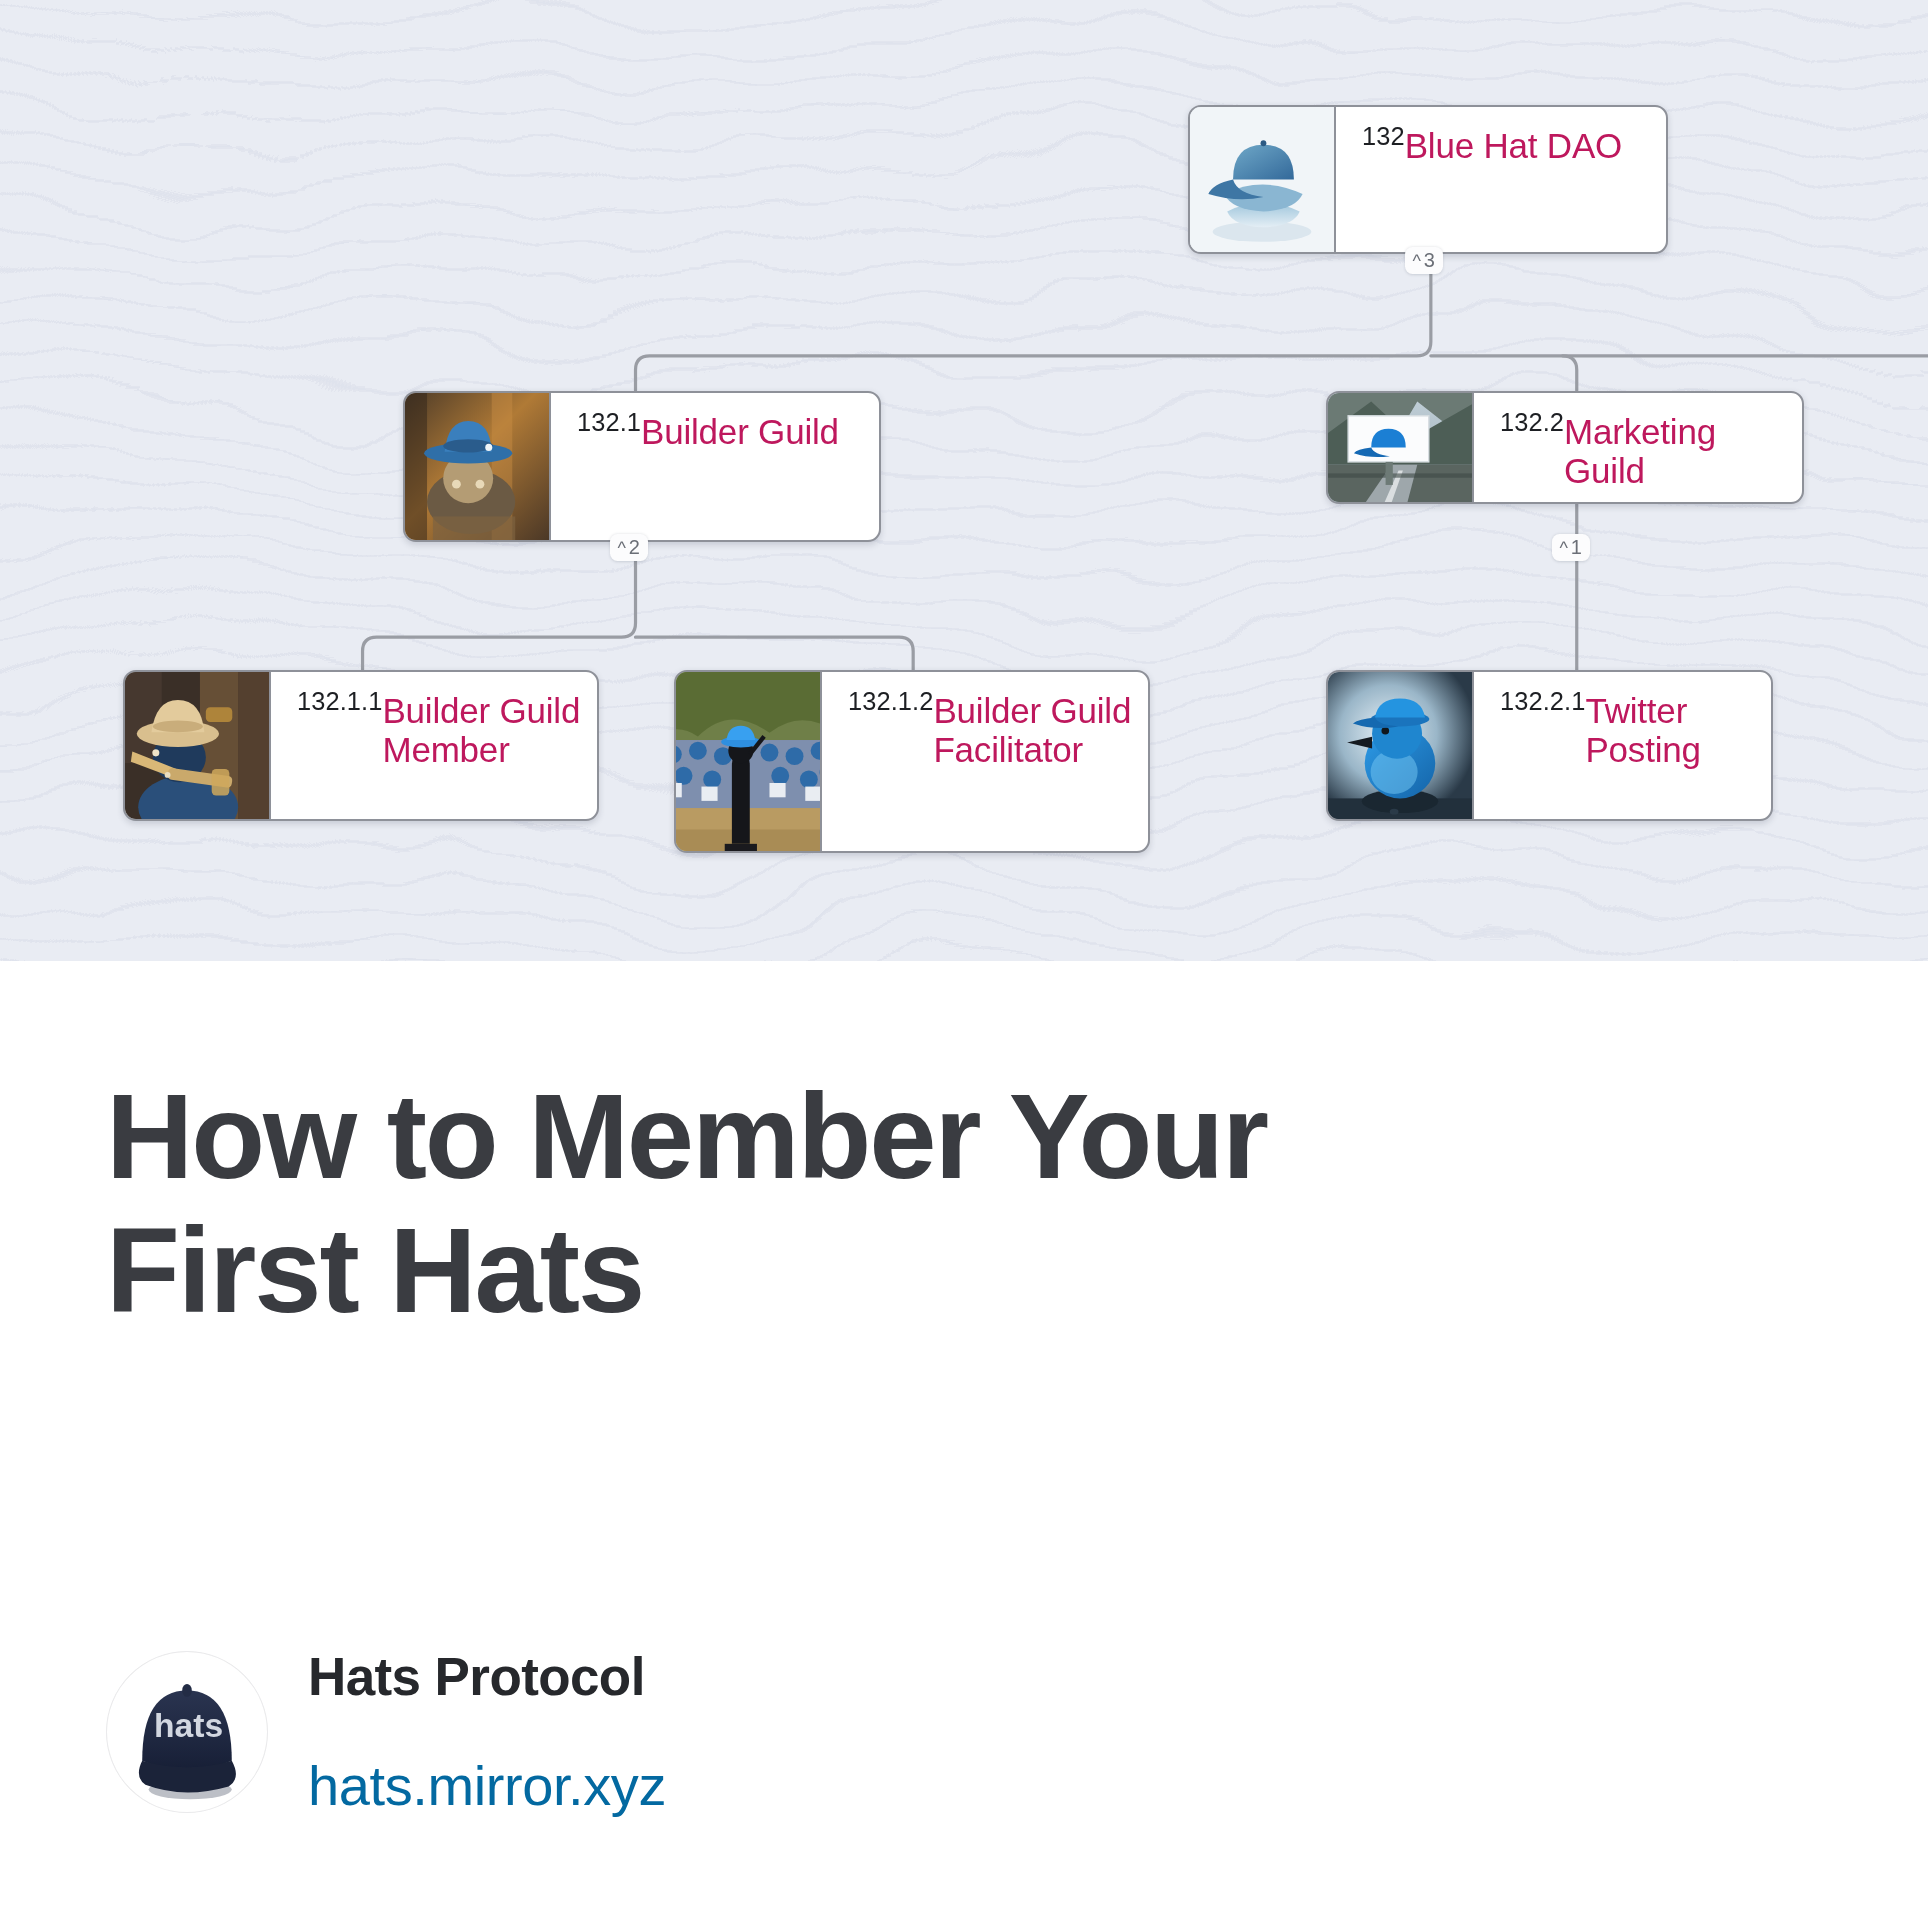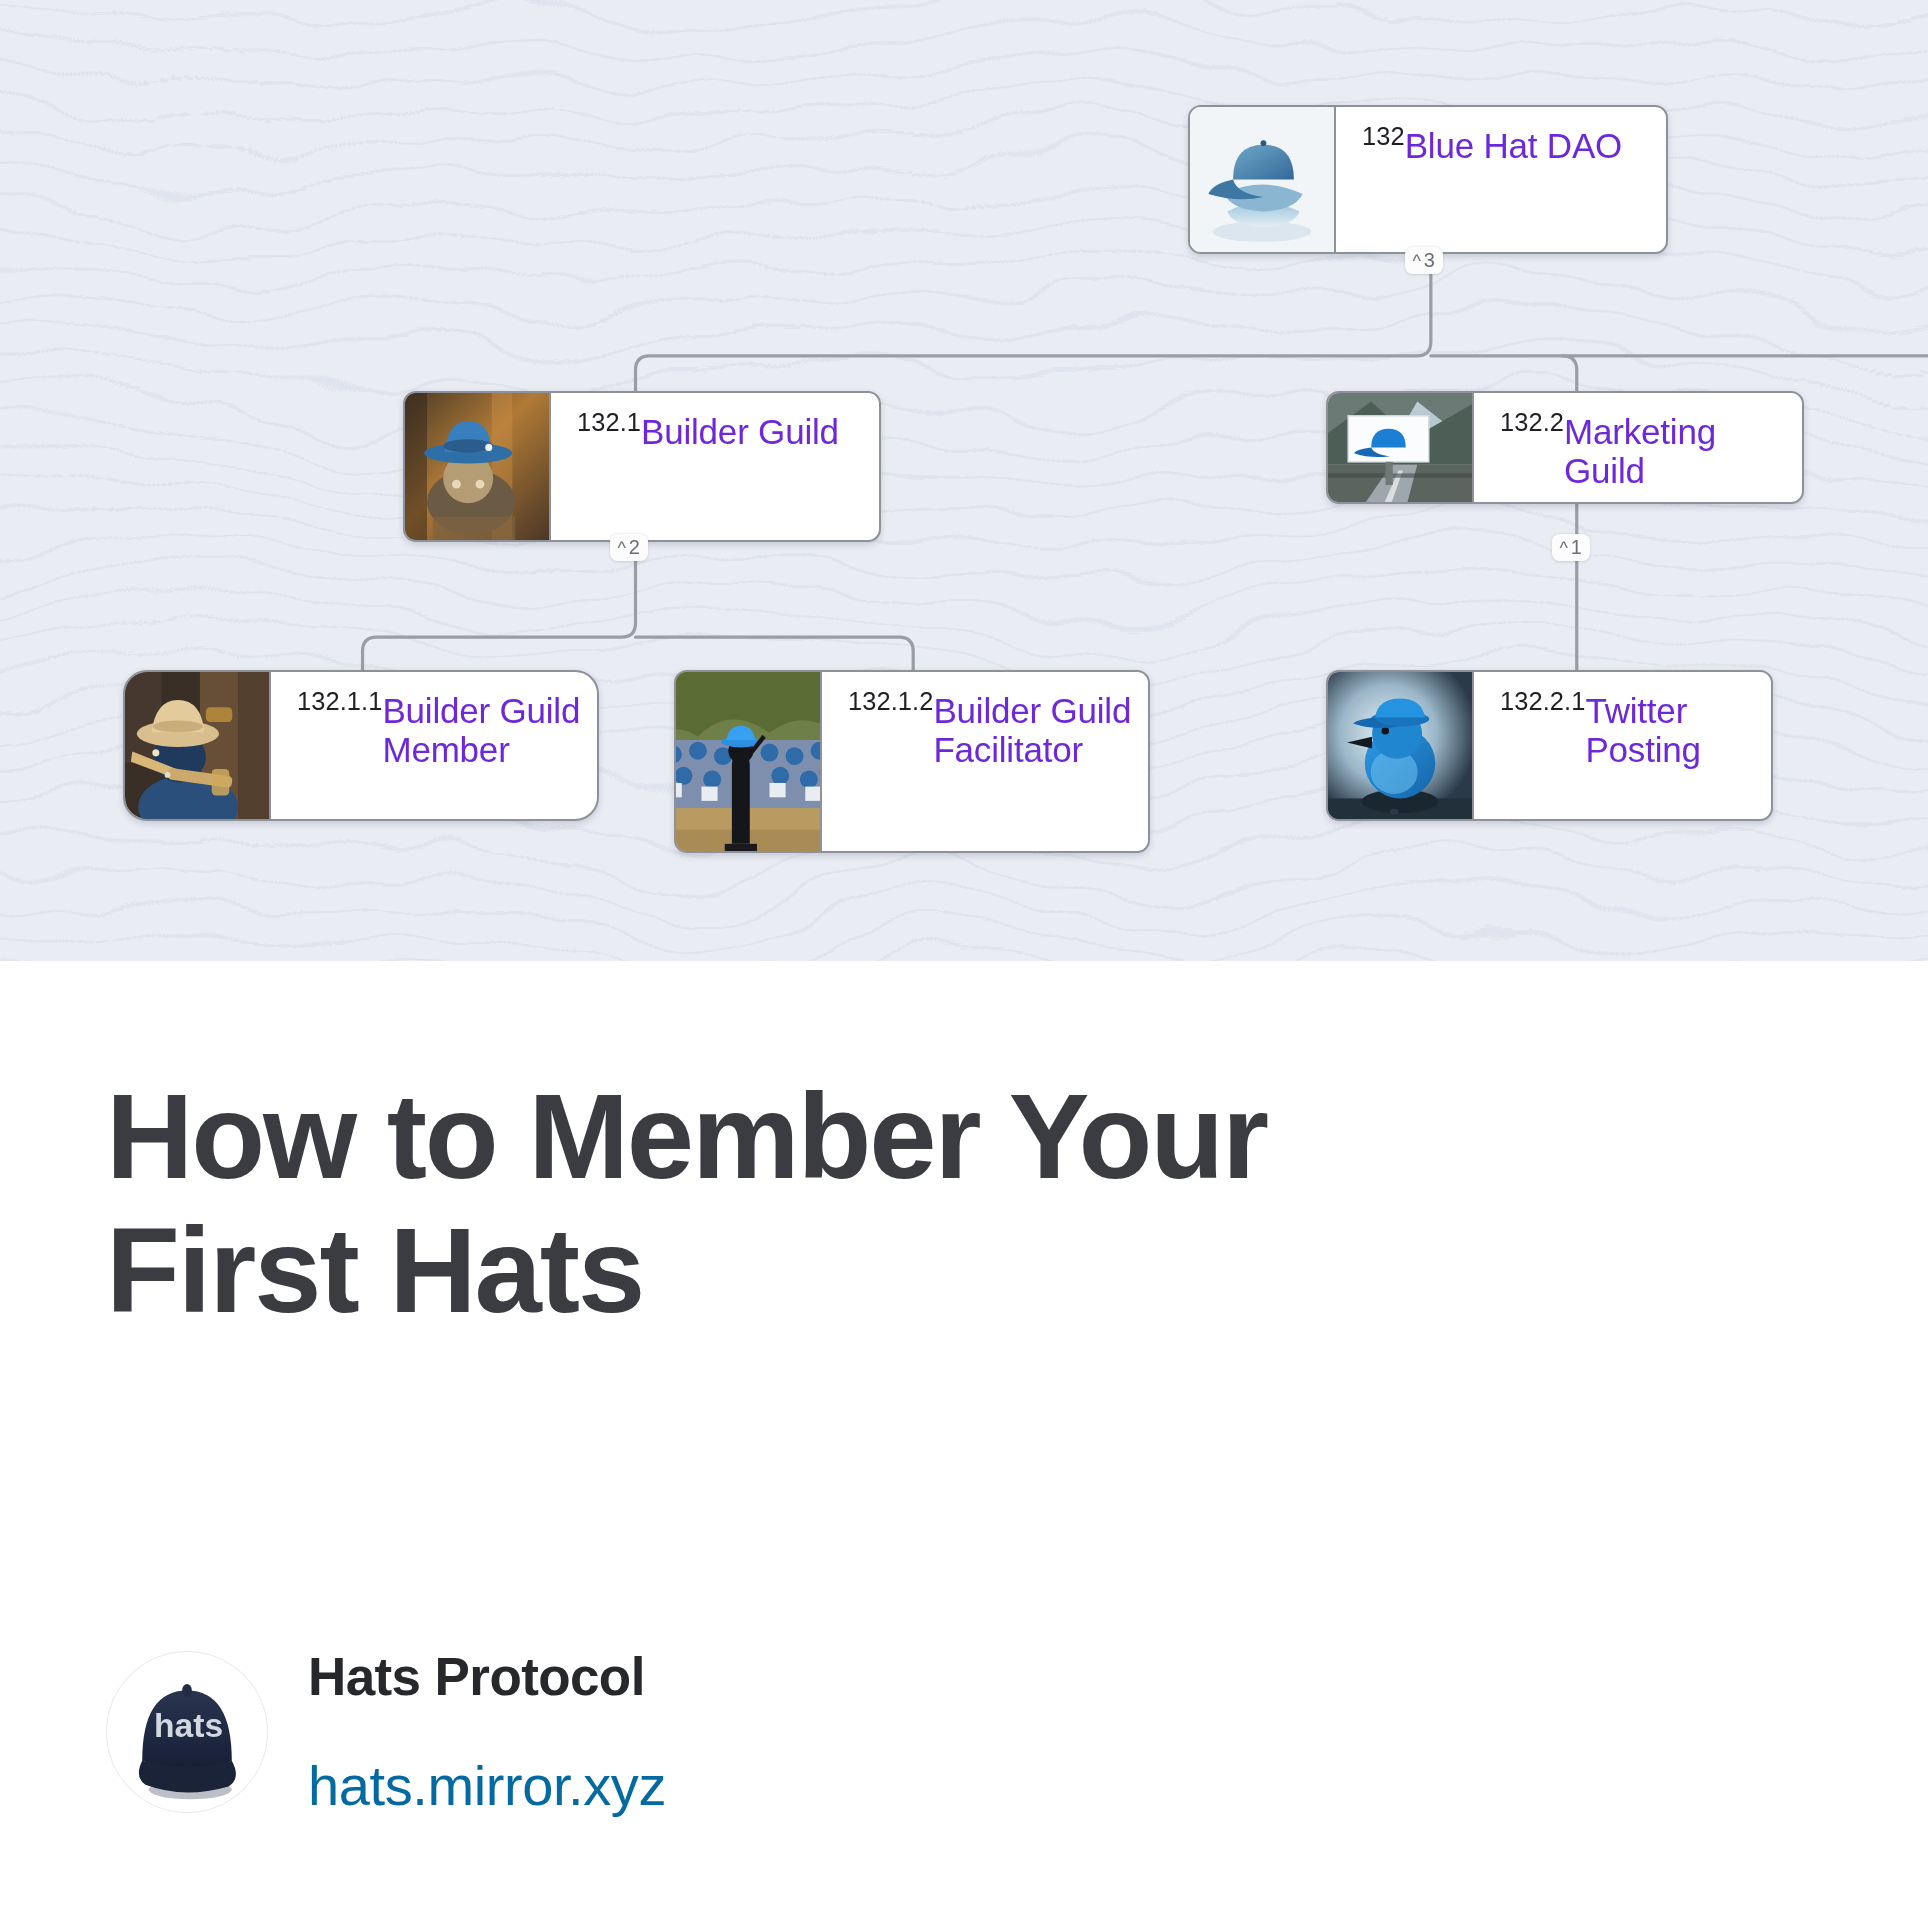--- a/index.html
+++ b/index.html
@@ -47,21 +47,21 @@
   .node-body {
     flex:1 1 auto;
     padding:15px 0 0 26px;
     display:flex; flex-direction:row; justify-content:flex-start;
   }
   .node-id {
     font-size:25.4px; color:#1d1f23; letter-spacing:0.1px; line-height:1.18;
     font-weight:400;
   }
   .node-title {
-    font-size:35px; color:#6d28d9; line-height:1.12; margin-top:3.8px;
+    font-size:35px; color:#be185d; line-height:1.12; margin-top:3.8px;
     font-weight:400; letter-spacing:-0.2px;
   }
 
   .badge {
     position:absolute;
     background:#fcfcfd;
     border-radius:7.5px;
     padding:2.8px 8.5px 3.8px 7.5px;
     font-size:20px;
     color:#6b6f77;
@@ -267,21 +267,21 @@
       <div class="node-body">
         <div class="node-id">132.2</div>
         <div class="node-title">Marketing Guild</div>
       </div>
     </div>
     <div class="badge" style="left:1552px; top:534px;">
       <span class="chev">^</span>
       <span>1</span>
     </div>
 
-    <div class="node" style="left:123px; top:670px; width:476px; height:151px;border-radius:24px;">
+    <div class="node" style="left:123px; top:670px; width:476px; height:151px;">
       <div class="node-thumb">
         <svg viewBox="0 0 100 100" preserveAspectRatio="xMidYMid slice" xmlns="http://www.w3.org/2000/svg">
           <rect width="100" height="100" fill="#3a2f27"></rect>
           <rect x="52" y="0" width="26" height="100" fill="#8a6a44" opacity=".55"></rect>
           <rect x="78" y="0" width="22" height="100" fill="#6d5238" opacity=".5"></rect>
           <rect x="0" y="0" width="26" height="62" fill="#4e4036" opacity=".6"></rect>
           <rect x="56" y="24" width="18" height="10" rx="3" fill="#c0913c" opacity=".8"></rect>
           <ellipse cx="44" cy="92" rx="34" ry="22" fill="#2a4f7a"></ellipse>
           <ellipse cx="38" cy="58" rx="18" ry="17" fill="#1f3a5c"></ellipse>
           <ellipse cx="37" cy="42" rx="28" ry="9" fill="#d9bf8e"></ellipse>

